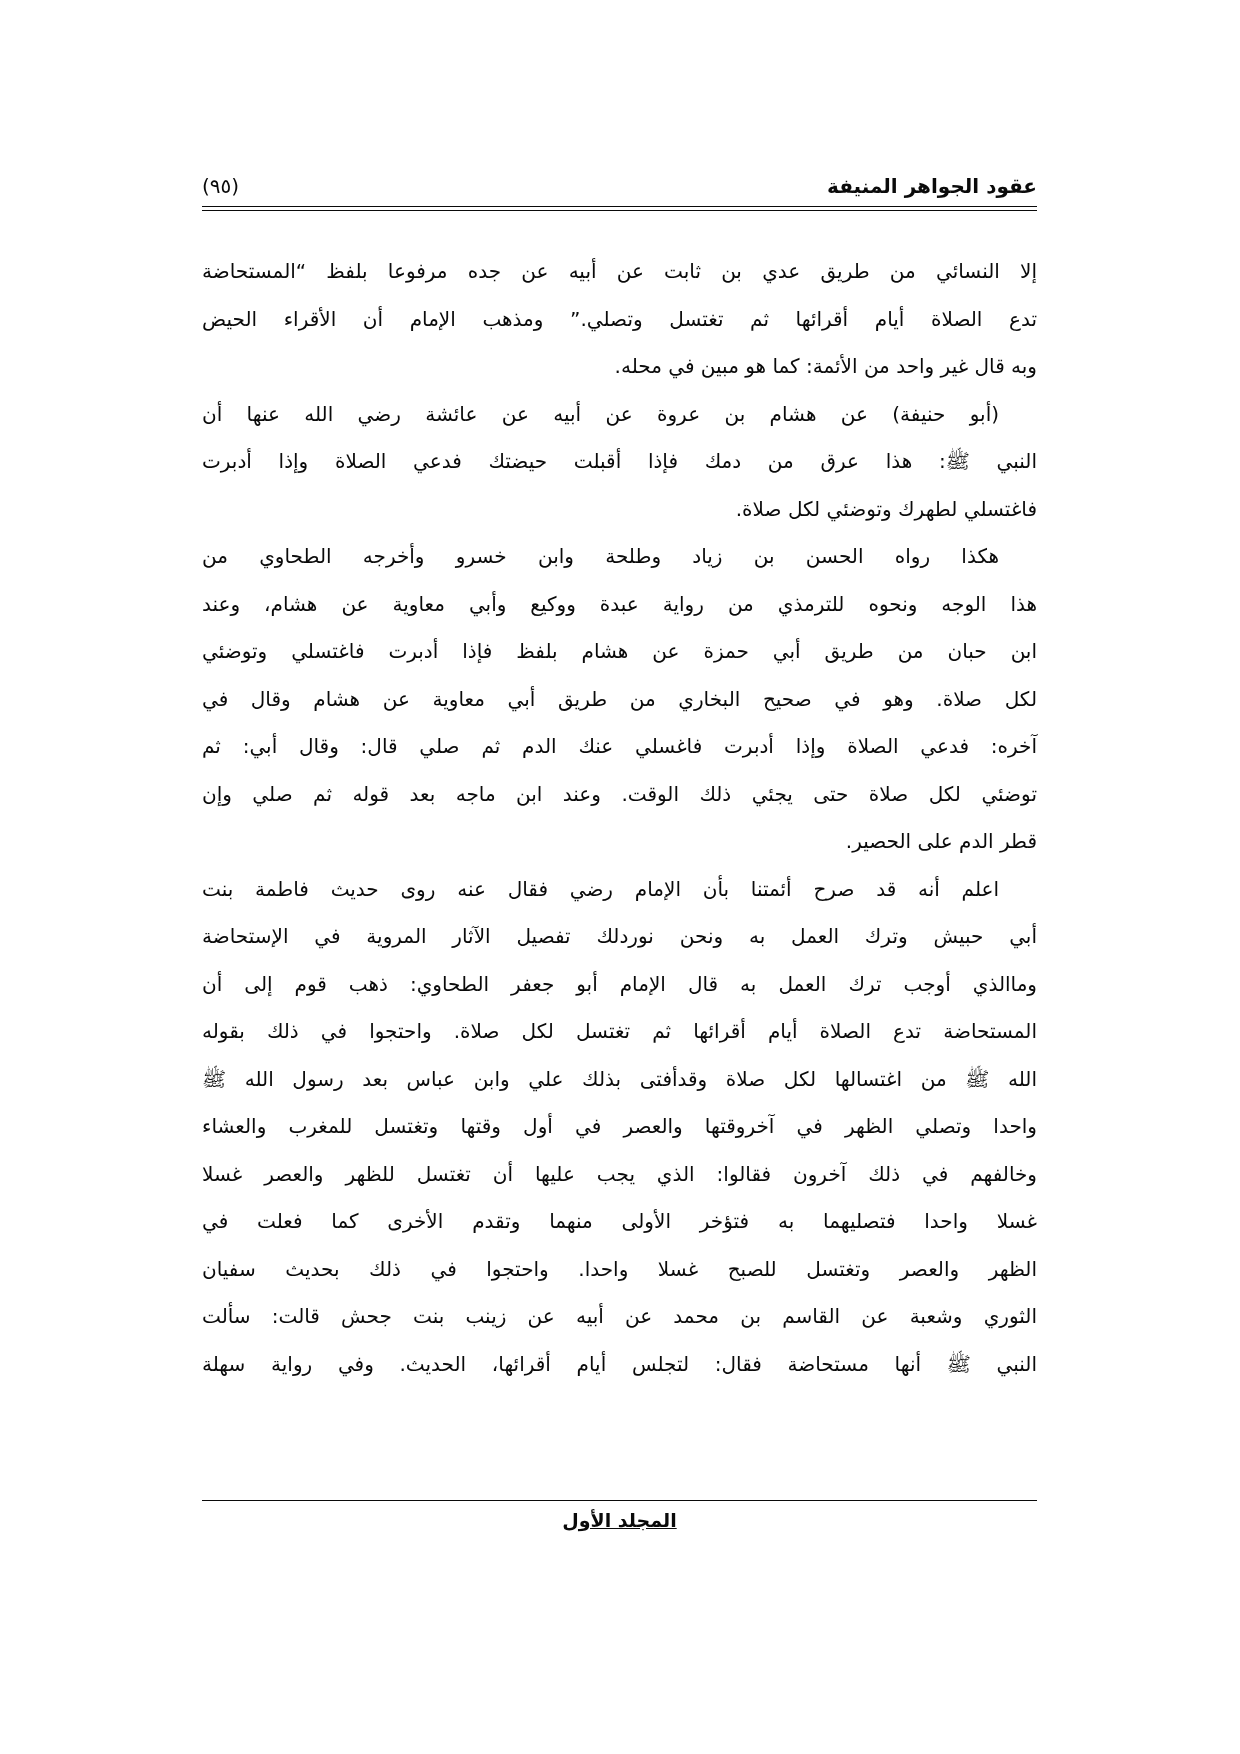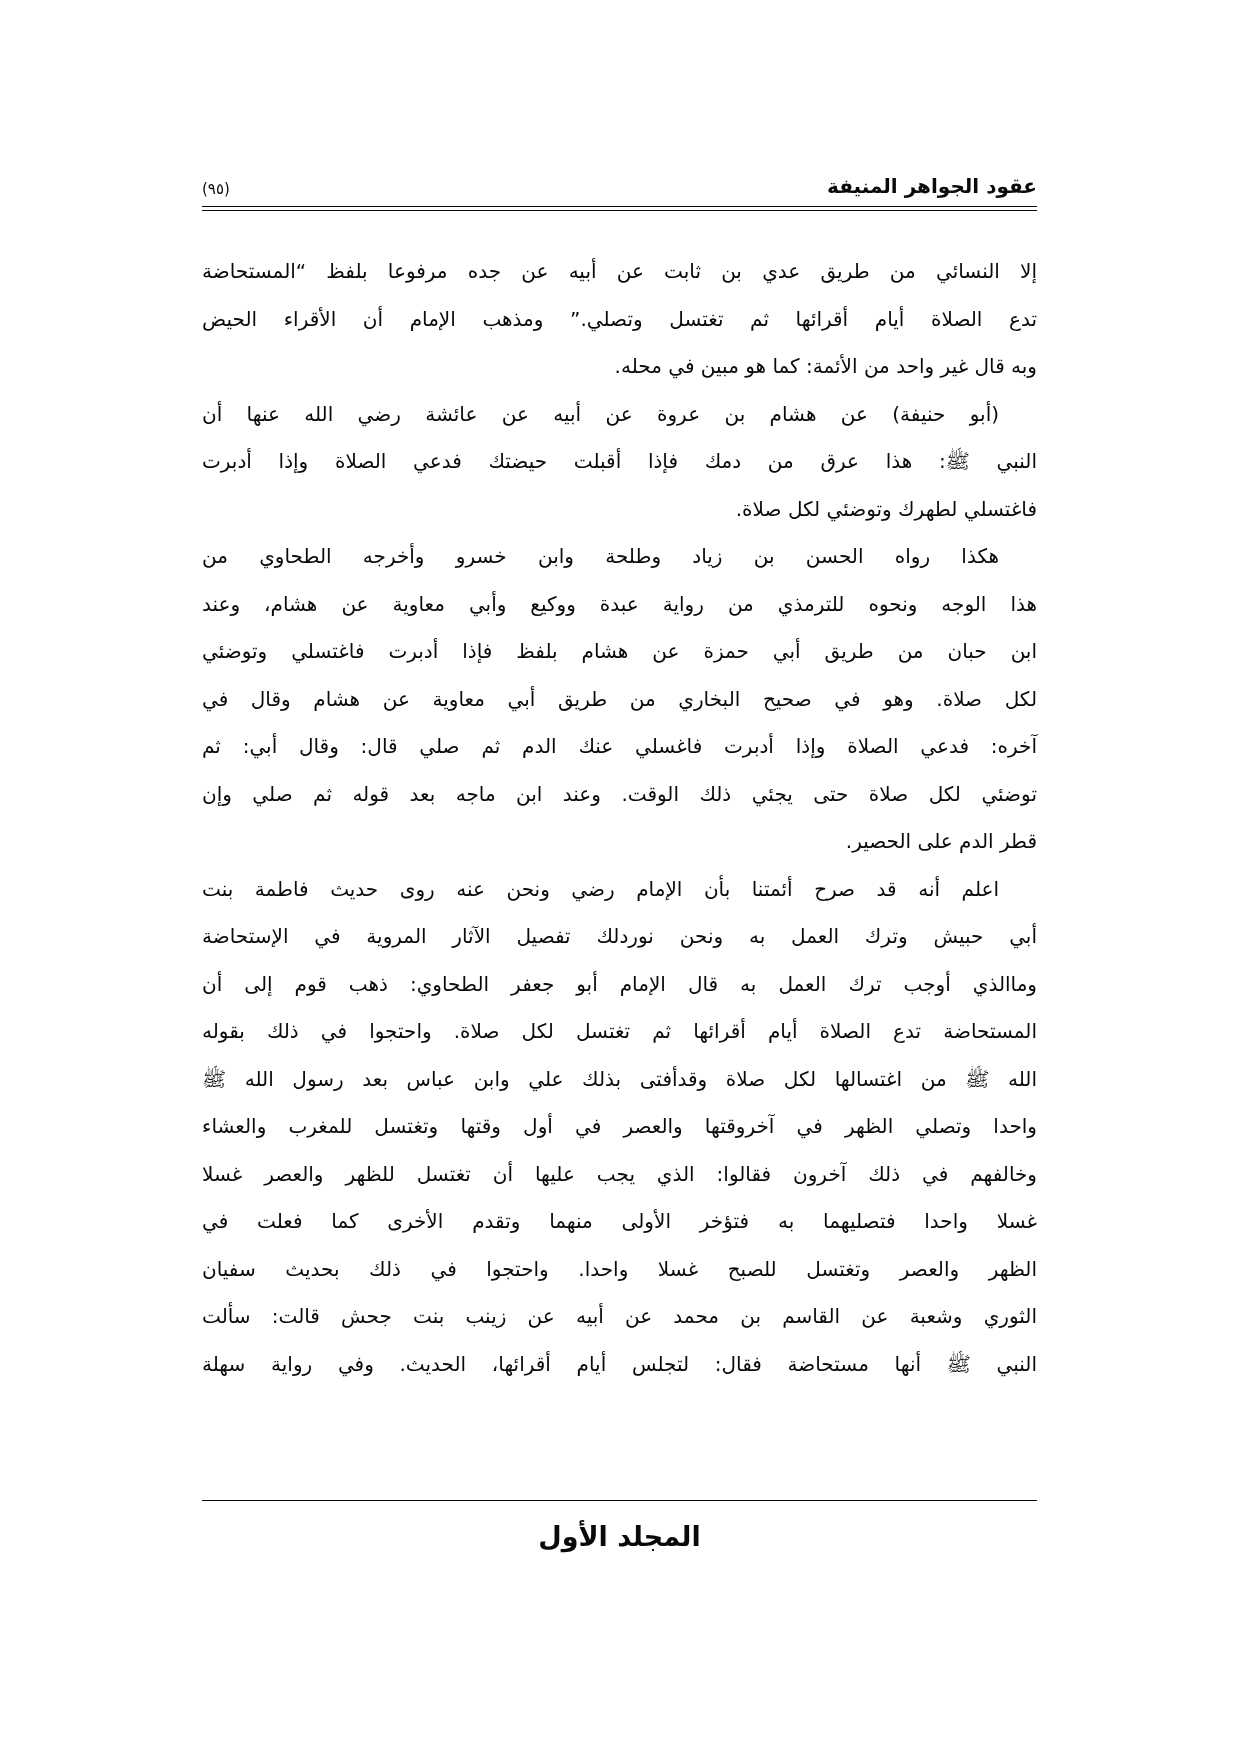--- a/index.html
+++ b/index.html
@@ -30,21 +30,21 @@
     display: flex;
     justify-content: space-between;
     align-items: flex-end;
   }
   .book-title {
     font-weight: bold;
     font-size: 20px;
     letter-spacing: 0.5px;
   }
   .page-number {
-    font-size: 15px;
+    font-size: 20px;
     direction: ltr;
   }
   .double-rule {
     margin-top: 8px;
     height: 3px;
     border-top: 1.5px solid #0a0a0a;
     border-bottom: 1.5px solid #0a0a0a;
   }
   .bodytext {
     position: absolute;
@@ -70,24 +70,25 @@
   .footer {
     position: absolute;
     top: 1500px;
     right: 203px;
     width: 835px;
   }
   .footer-rule {
     border-top: 1.5px solid #0a0a0a;
   }
   .footer-text {
-    margin-top: 20px;
+    margin-top: 8px;
     text-align: center;
     font-weight: bold;
-    font-size: 27px;
+    font-size: 19px;
+    text-decoration: underline;
   }
 </style>
 </head>
 <body>
 
 <div class="page">
 
   <div class="header">
     <div class="header-row">
       <span class="book-title">عقود الجواهر المنيفة</span>
@@ -104,21 +105,21 @@
       <div class="line indent">(أبو حنيفة) عن هشام بن عروة عن أبيه عن عائشة رضي الله عنها أن</div>
       <div class="line">النبي ﷺ: هذا عرق من دمك فإذا أقبلت حيضتك فدعي الصلاة وإذا أدبرت</div>
       <div class="line last">فاغتسلي لطهرك وتوضئي لكل صلاة.</div>
       <div class="line indent">هكذا رواه الحسن بن زياد وطلحة وابن خسرو وأخرجه الطحاوي من</div>
       <div class="line">هذا الوجه ونحوه للترمذي من رواية عبدة ووكيع وأبي معاوية عن هشام، وعند</div>
       <div class="line">ابن حبان من طريق أبي حمزة عن هشام بلفظ فإذا أدبرت فاغتسلي وتوضئي</div>
       <div class="line">لكل صلاة. وهو في صحيح البخاري من طريق أبي معاوية عن هشام وقال في</div>
       <div class="line">آخره: فدعي الصلاة وإذا أدبرت فاغسلي عنك الدم ثم صلي قال: وقال أبي: ثم</div>
       <div class="line">توضئي لكل صلاة حتى يجئي ذلك الوقت. وعند ابن ماجه بعد قوله ثم صلي وإن</div>
       <div class="line last">قطر الدم على الحصير.</div>
-      <div class="line indent">اعلم أنه قد صرح أئمتنا بأن الإمام رضي ونحن عنه روى حديث فاطمة بنت</div>
+      <div class="line indent">اعلم أنه قد صرح أئمتنا بأن الإمام رضي فقال عنه روى حديث فاطمة بنت</div>
       <div class="line">أبي حبيش وترك العمل به ونحن نوردلك تفصيل الآثار المروية في الإستحاضة</div>
       <div class="line">وماالذي أوجب ترك العمل به قال الإمام أبو جعفر الطحاوي: ذهب قوم إلى أن</div>
       <div class="line">المستحاضة تدع الصلاة أيام أقرائها ثم تغتسل لكل صلاة. واحتجوا في ذلك بقوله</div>
       <div class="line">الله ﷺ من اغتسالها لكل صلاة وقدأفتى بذلك علي وابن عباس بعد رسول الله ﷺ</div>
       <div class="line">واحدا وتصلي الظهر في آخروقتها والعصر في أول وقتها وتغتسل للمغرب والعشاء</div>
       <div class="line">وخالفهم في ذلك آخرون فقالوا: الذي يجب عليها أن تغتسل للظهر والعصر غسلا</div>
       <div class="line">غسلا واحدا فتصليهما به فتؤخر الأولى منهما وتقدم الأخرى كما فعلت في</div>
       <div class="line">الظهر والعصر وتغتسل للصبح غسلا واحدا. واحتجوا في ذلك بحديث سفيان</div>
       <div class="line">الثوري وشعبة عن القاسم بن محمد عن أبيه عن زينب بنت جحش قالت: سألت</div>
       <div class="line">النبي ﷺ أنها مستحاضة فقال: لتجلس أيام أقرائها، الحديث. وفي رواية سهلة</div>

